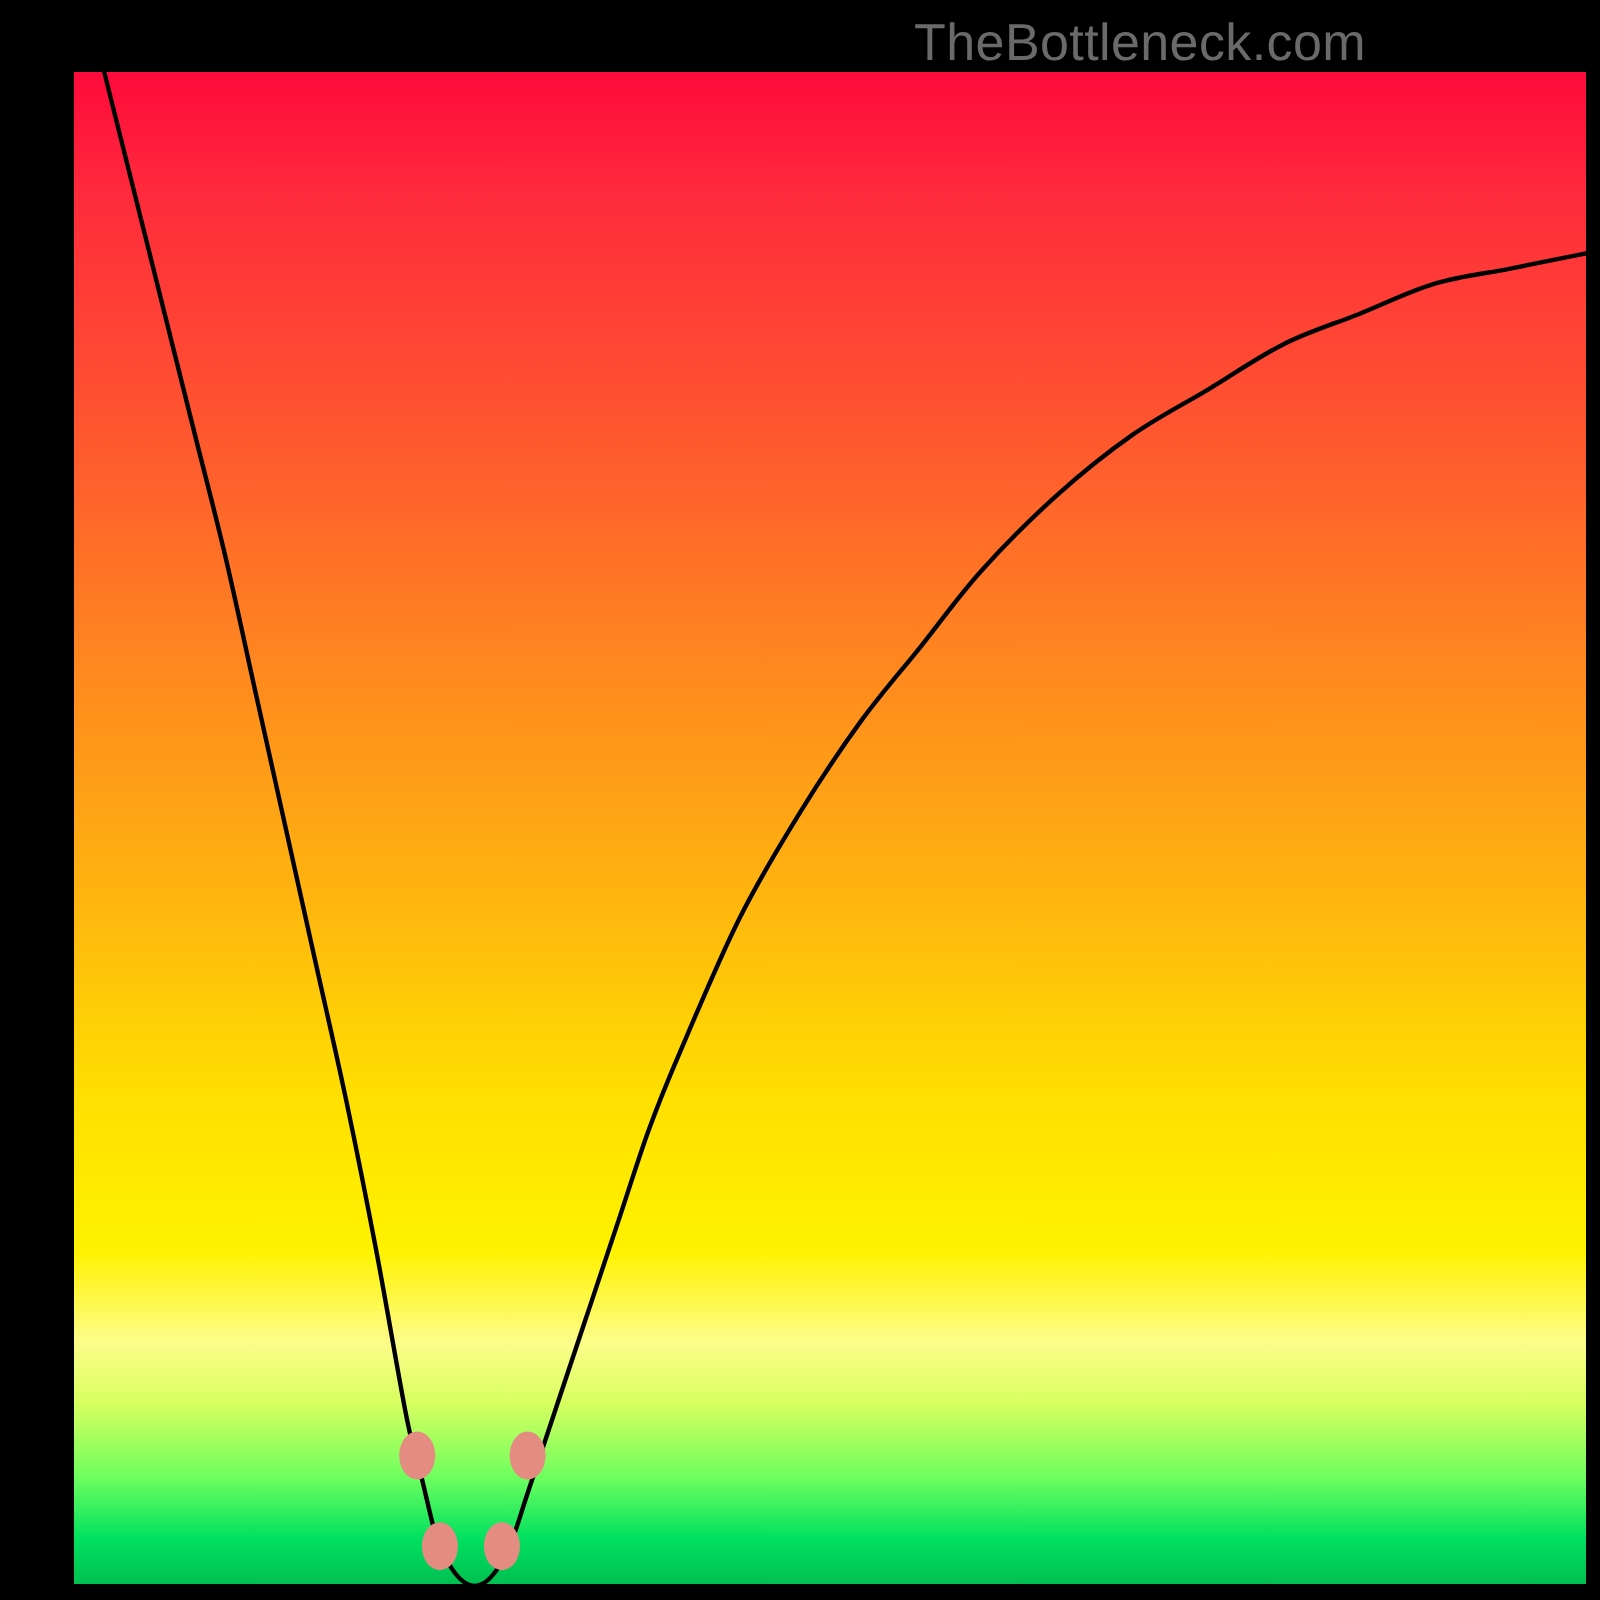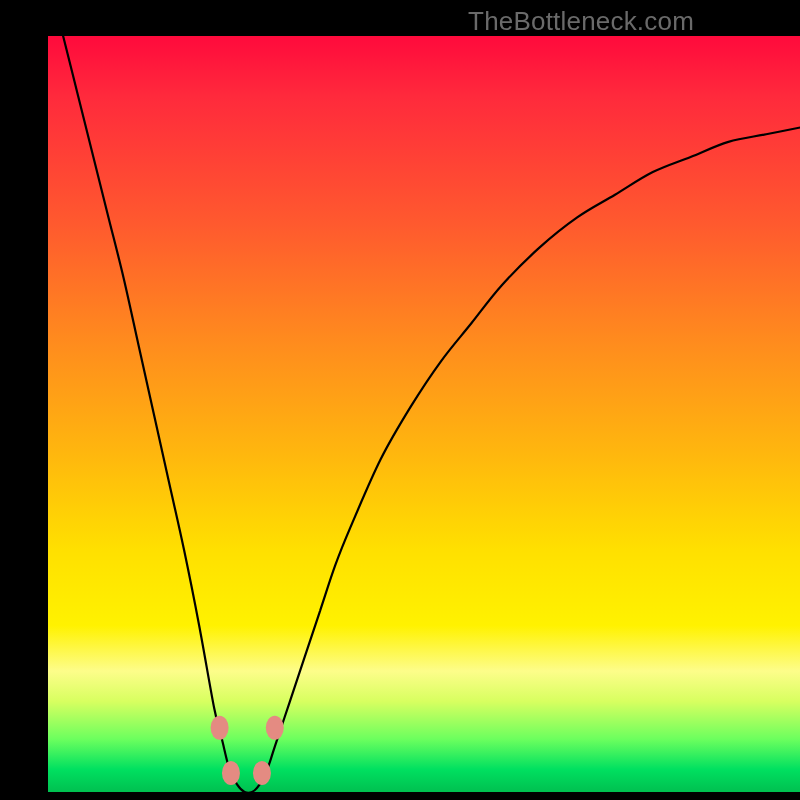--- a/index.html
+++ b/index.html
@@ -6,21 +6,21 @@
     margin: 0;
     padding: 0;
     width: 800px;
     height: 800px;
     background: #000;
     overflow: hidden;
     font-family: Arial, Helvetica, sans-serif;
   }
   .frame {
     position: absolute;
-    left: 12px;
+    left: 1px;
     top: 0;
     width: 692px;
     height: 800px;
     background: #000;
   }
   .plot-area {
     position: absolute;
     left: 36px;
     top: 36px;
     width: 756px;

